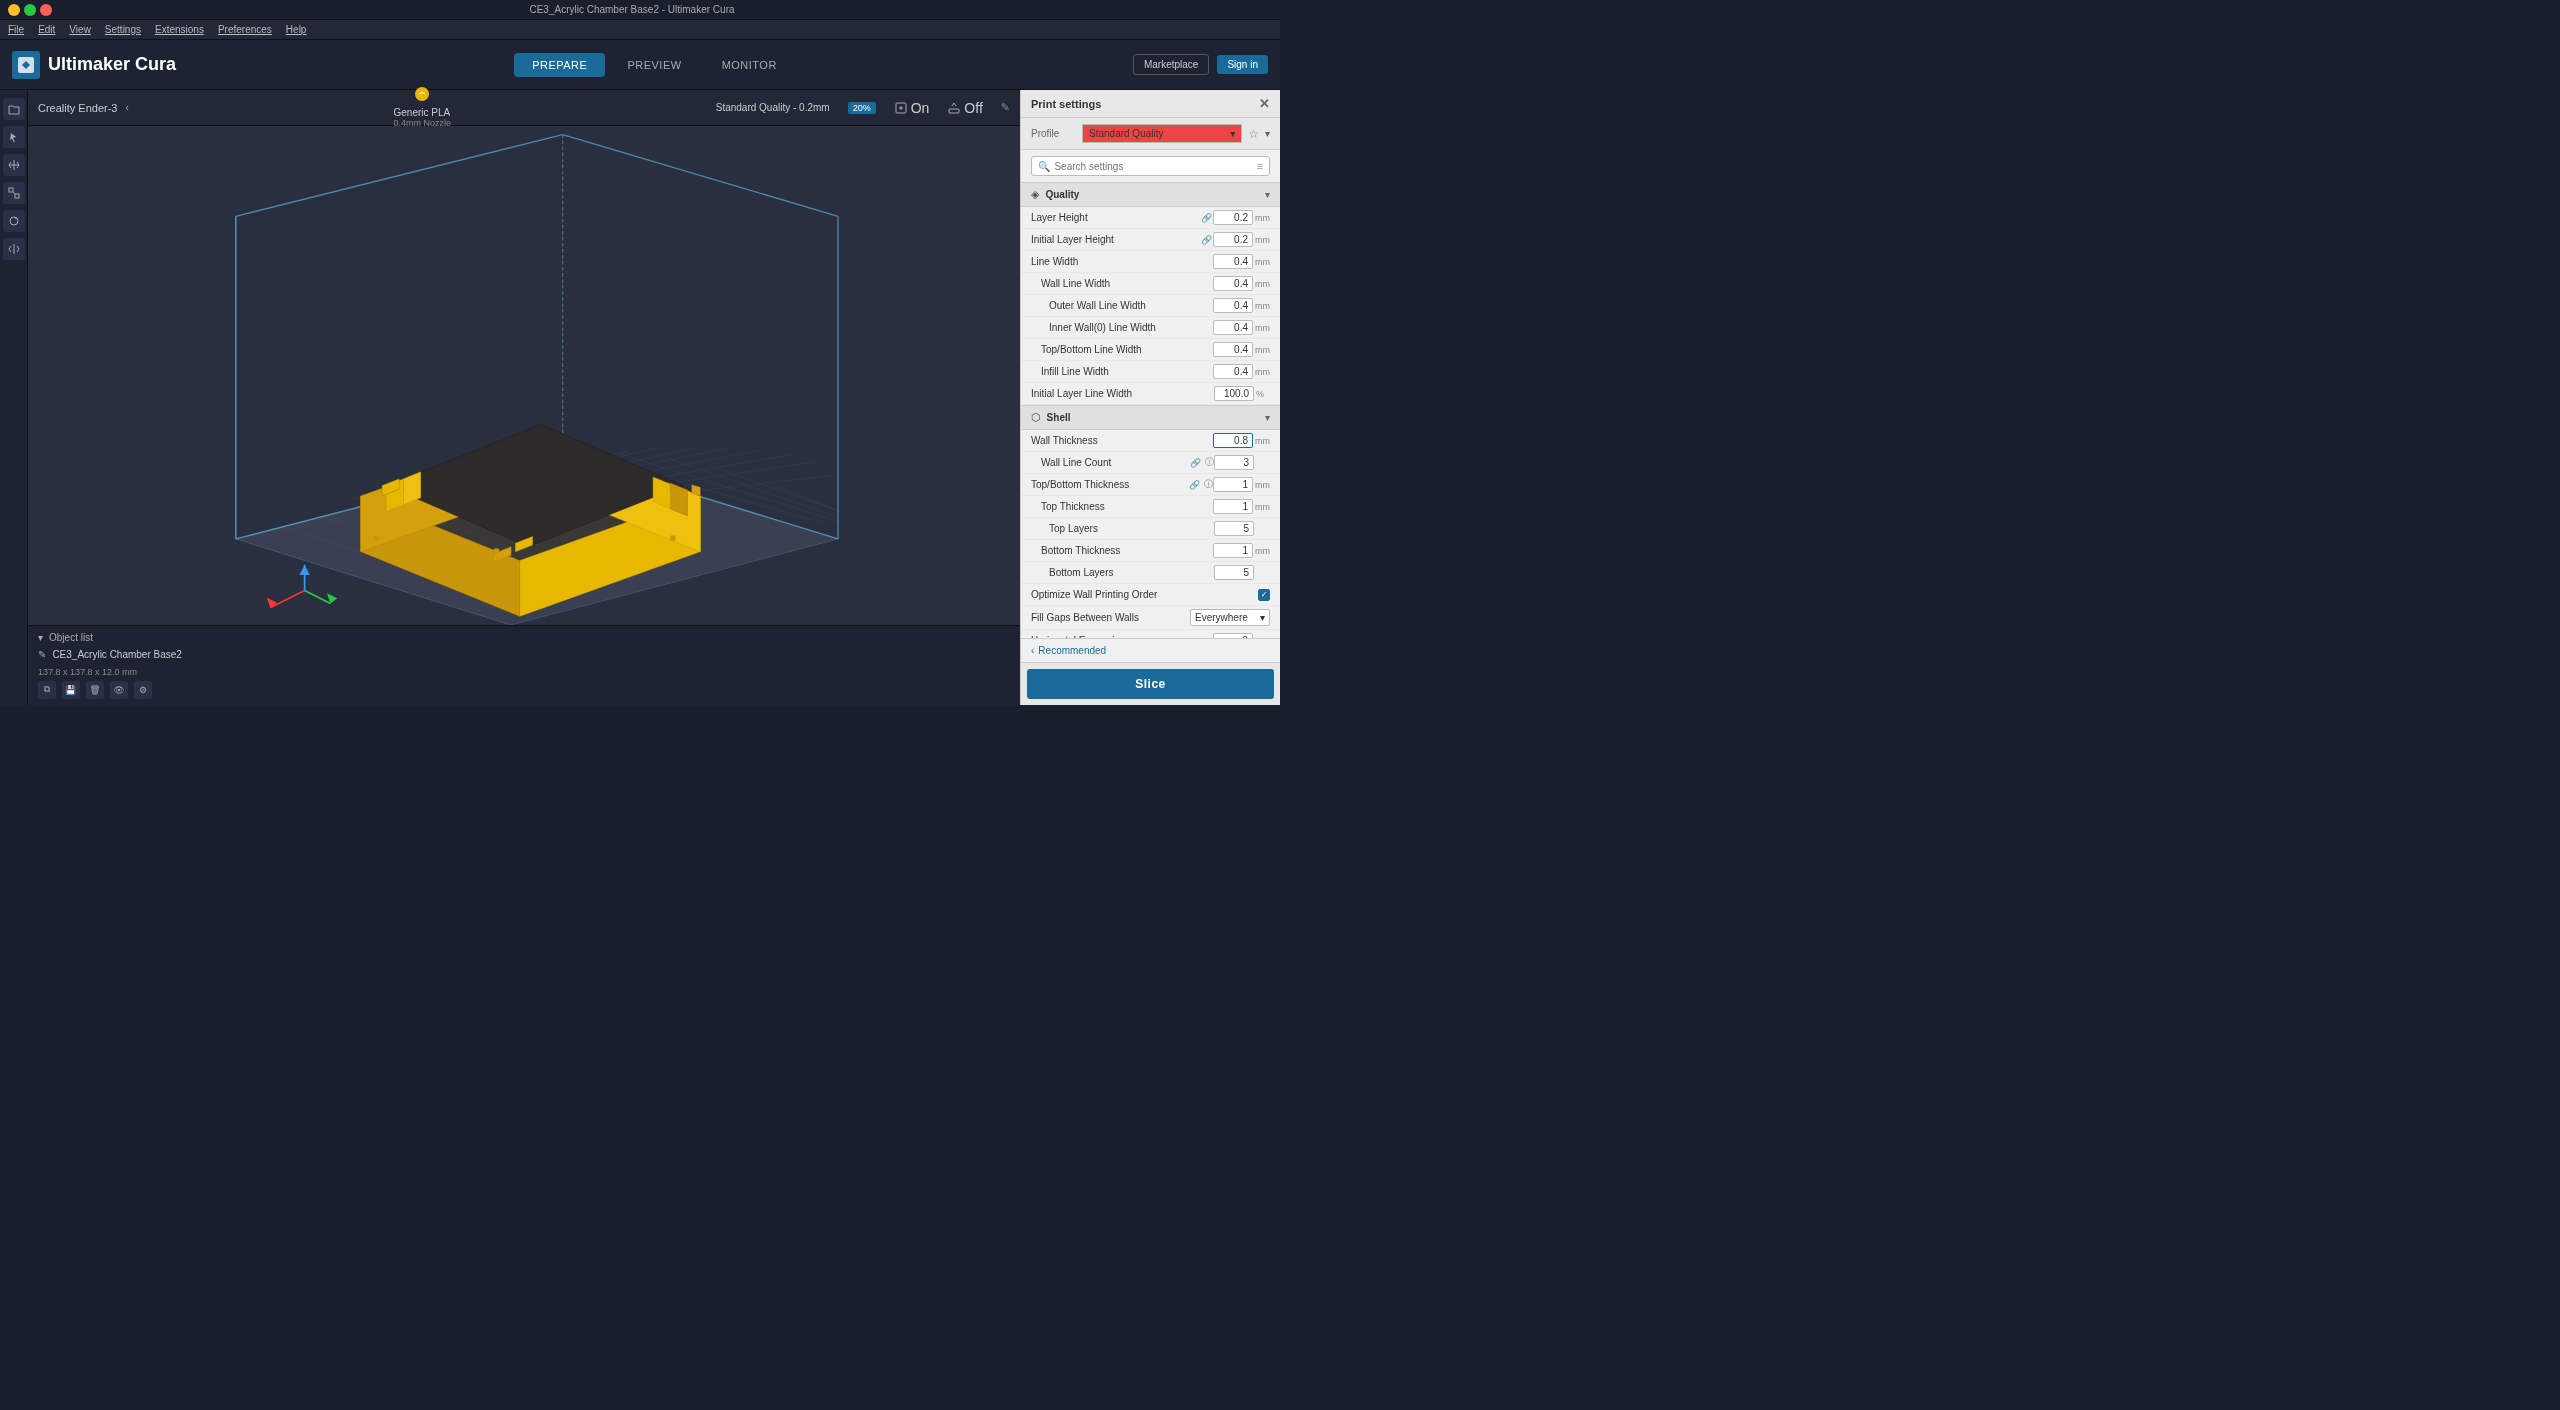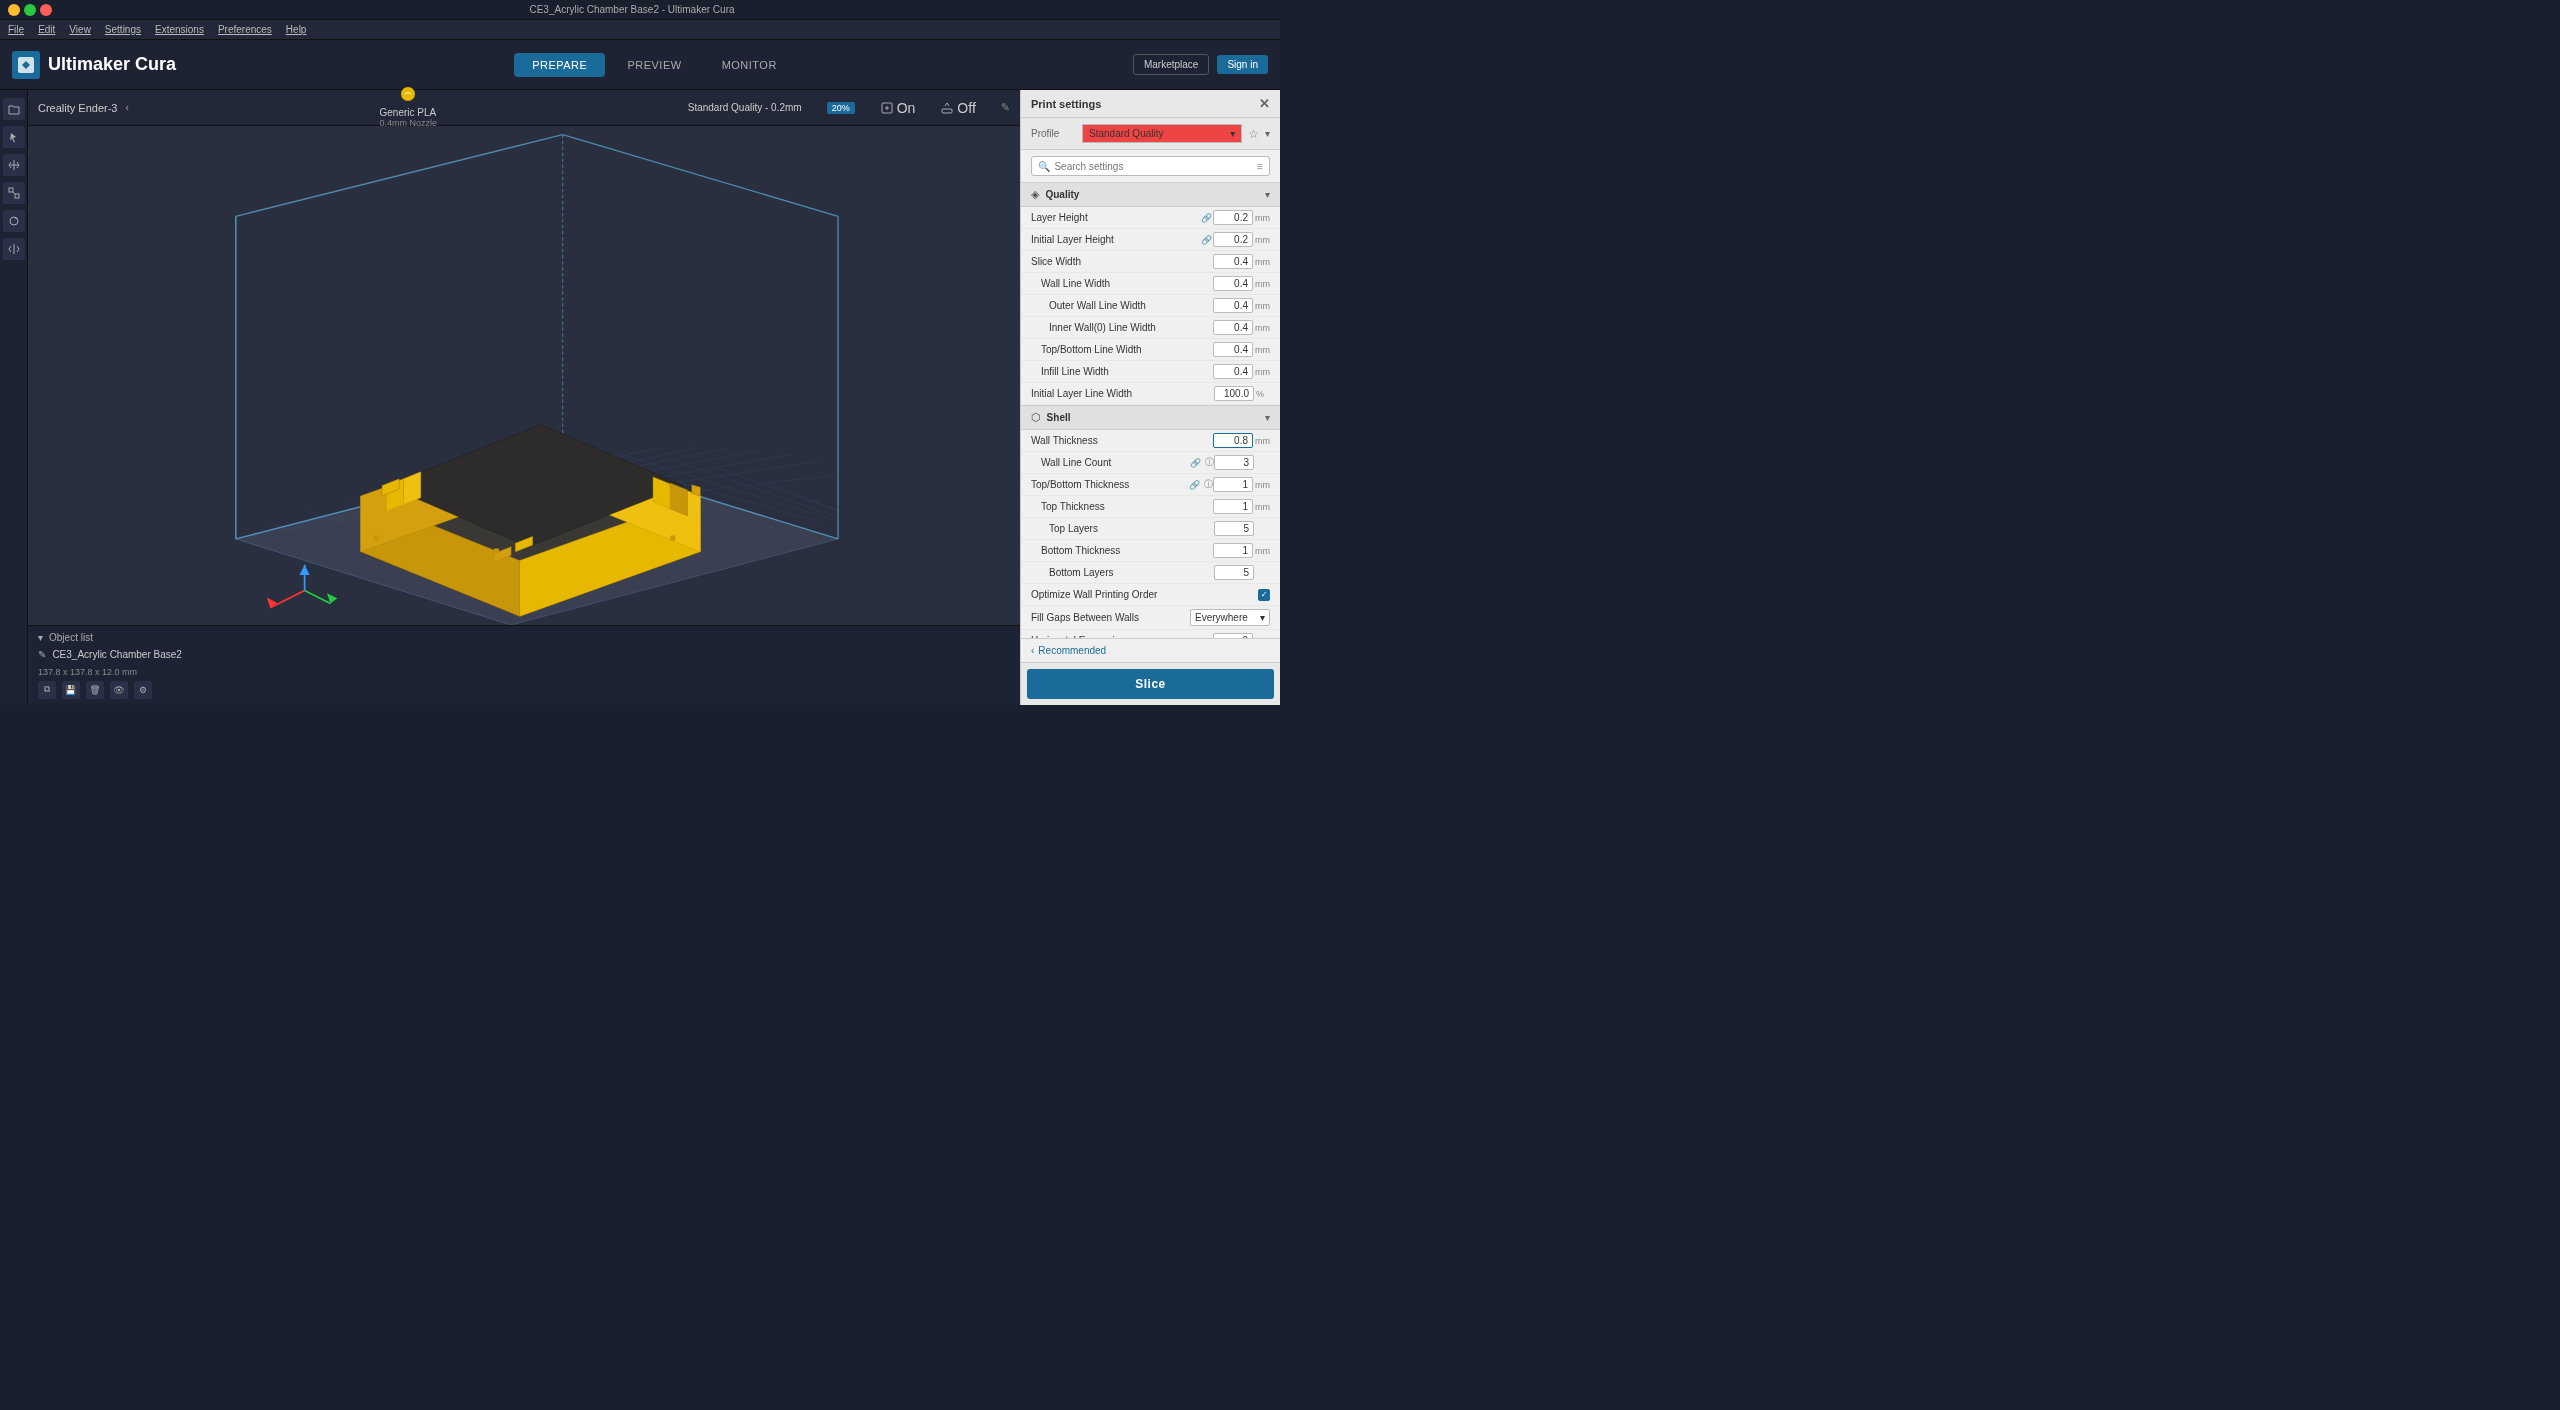--- a/index.html
+++ b/index.html
@@ -125,21 +125,21 @@
       padding: 0 10px;
       border-bottom: 1px solid #111;
       gap: 10px;
       justify-content: space-between;
     }
     #printer-bar .printer-info { display: flex; align-items: center; gap: 8px; }
     #printer-bar .printer-name { color: #ccc; font-size: 11px; font-weight: 500; }
     #printer-bar .chevron { color: #aaa; font-size: 10px; cursor: pointer; }
     #printer-bar .material-info { display: flex; align-items: center; gap: 6px; flex-direction: column; }
     #printer-bar .material-dot { width: 14px; height: 14px; background: #e6b800; border-radius: 50%; display: flex; align-items: center; justify-content: center; }
-    #printer-bar .right-bar { display: flex; align-items: center; gap: 25px; }
+    #printer-bar .right-bar { display: flex; align-items: center; gap: 18px; }
     #printer-bar .quality-badge { background: #1a6b9a; color: #fff; font-size: 9px; padding: 1px 5px; border-radius: 2px; }
     #printer-bar .toggle-item { display: flex; align-items: center; gap: 3px; font-size: 14px; color: #ccc; }
     #printer-bar .edit-icon { color: #888; cursor: pointer; }
 
     
     #viewport {
       flex: 1;
       background: #2a2f40;
       position: relative;
       overflow: hidden;
@@ -660,21 +660,21 @@
       </div>
         <div class="setting-row ">
         <span class="setting-label">Initial Layer Height</span>
         <div class="setting-icons">
             <span class="link-icon">🔗</span>
           </div>
         <input type="text" class="setting-value" value="0.2" style="width: 36px;">
         <span class="setting-unit">mm</span>
       </div>
         <div class="setting-row ">
-        <span class="setting-label">Slice Width</span>
+        <span class="setting-label">Line Width</span>
         <div class="setting-icons"></div>
         <input type="text" class="setting-value" value="0.4" style="width: 36px;">
         <span class="setting-unit">mm</span>
       </div>
         <div class="setting-row indented">
         <span class="setting-label">Wall Line Width</span>
         <div class="setting-icons"></div>
         <input type="text" class="setting-value" value="0.4" style="width: 36px;">
         <span class="setting-unit">mm</span>
       </div>

